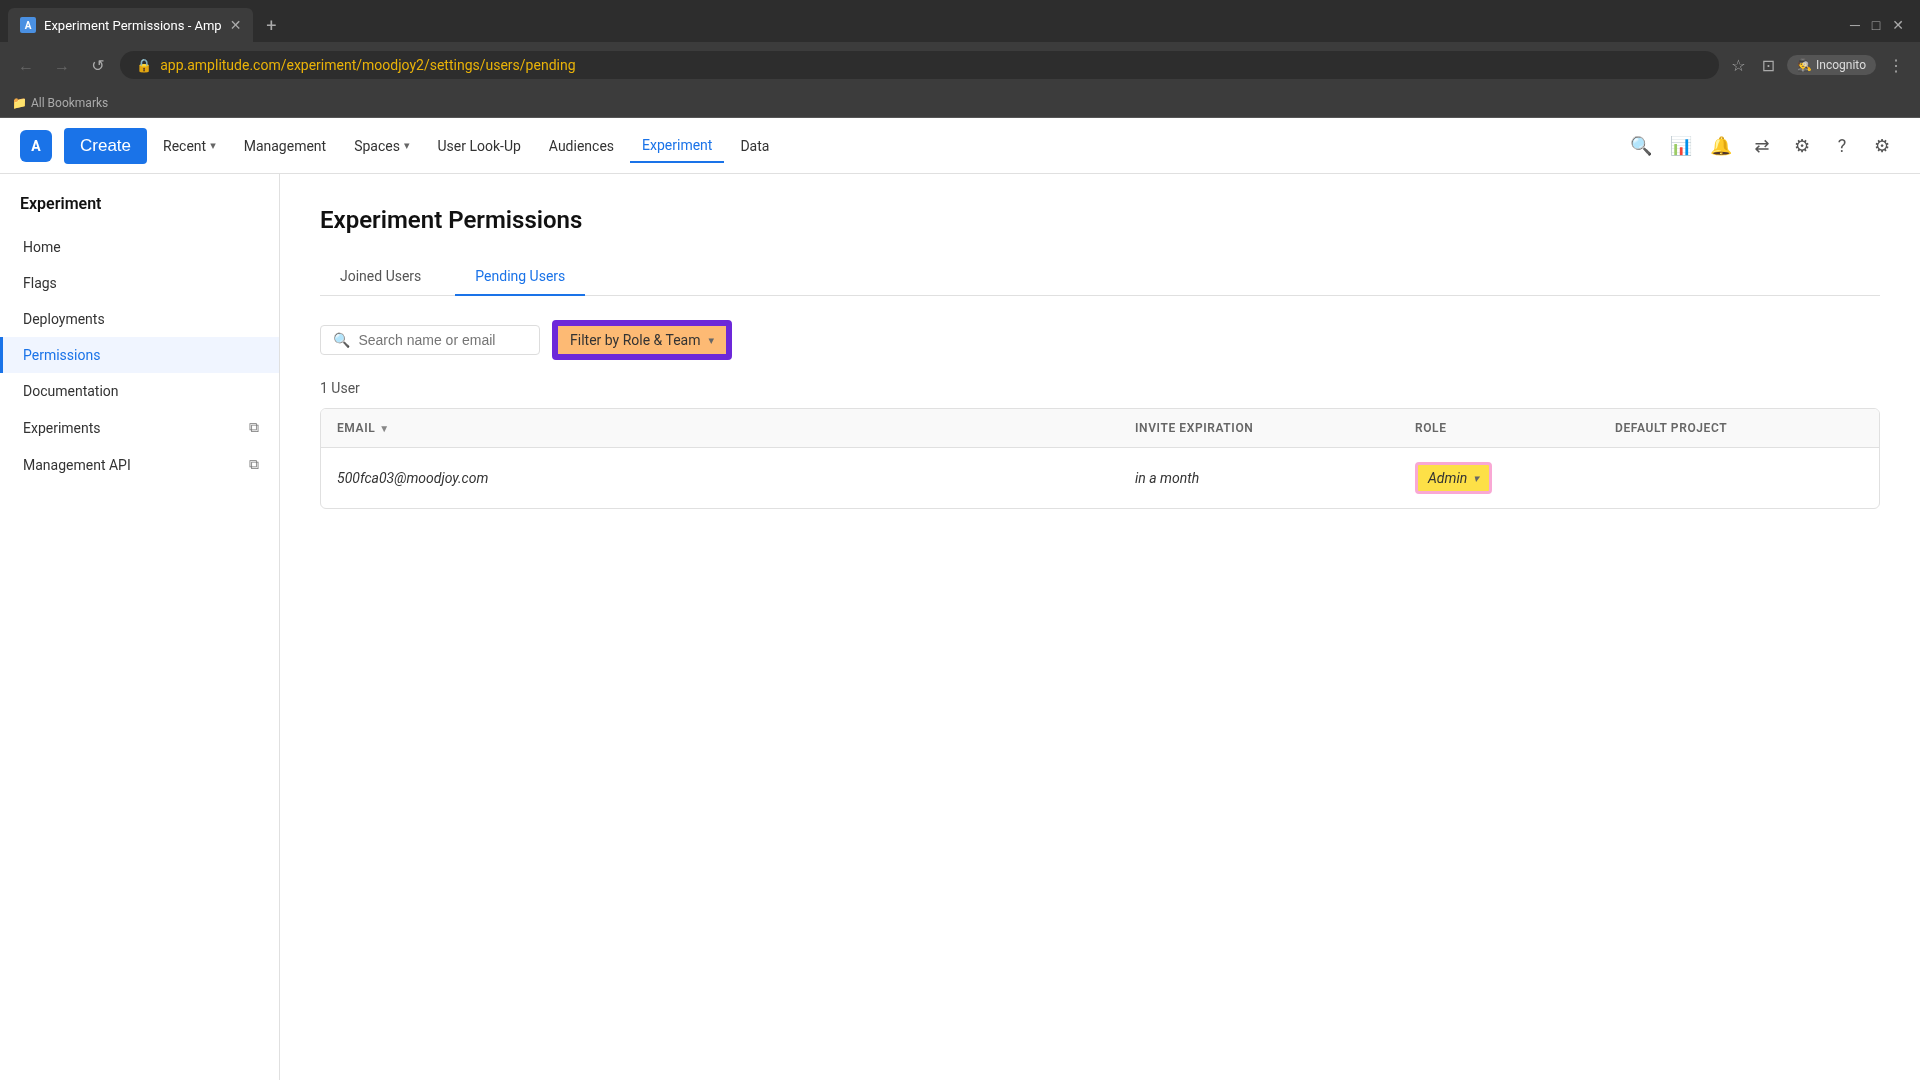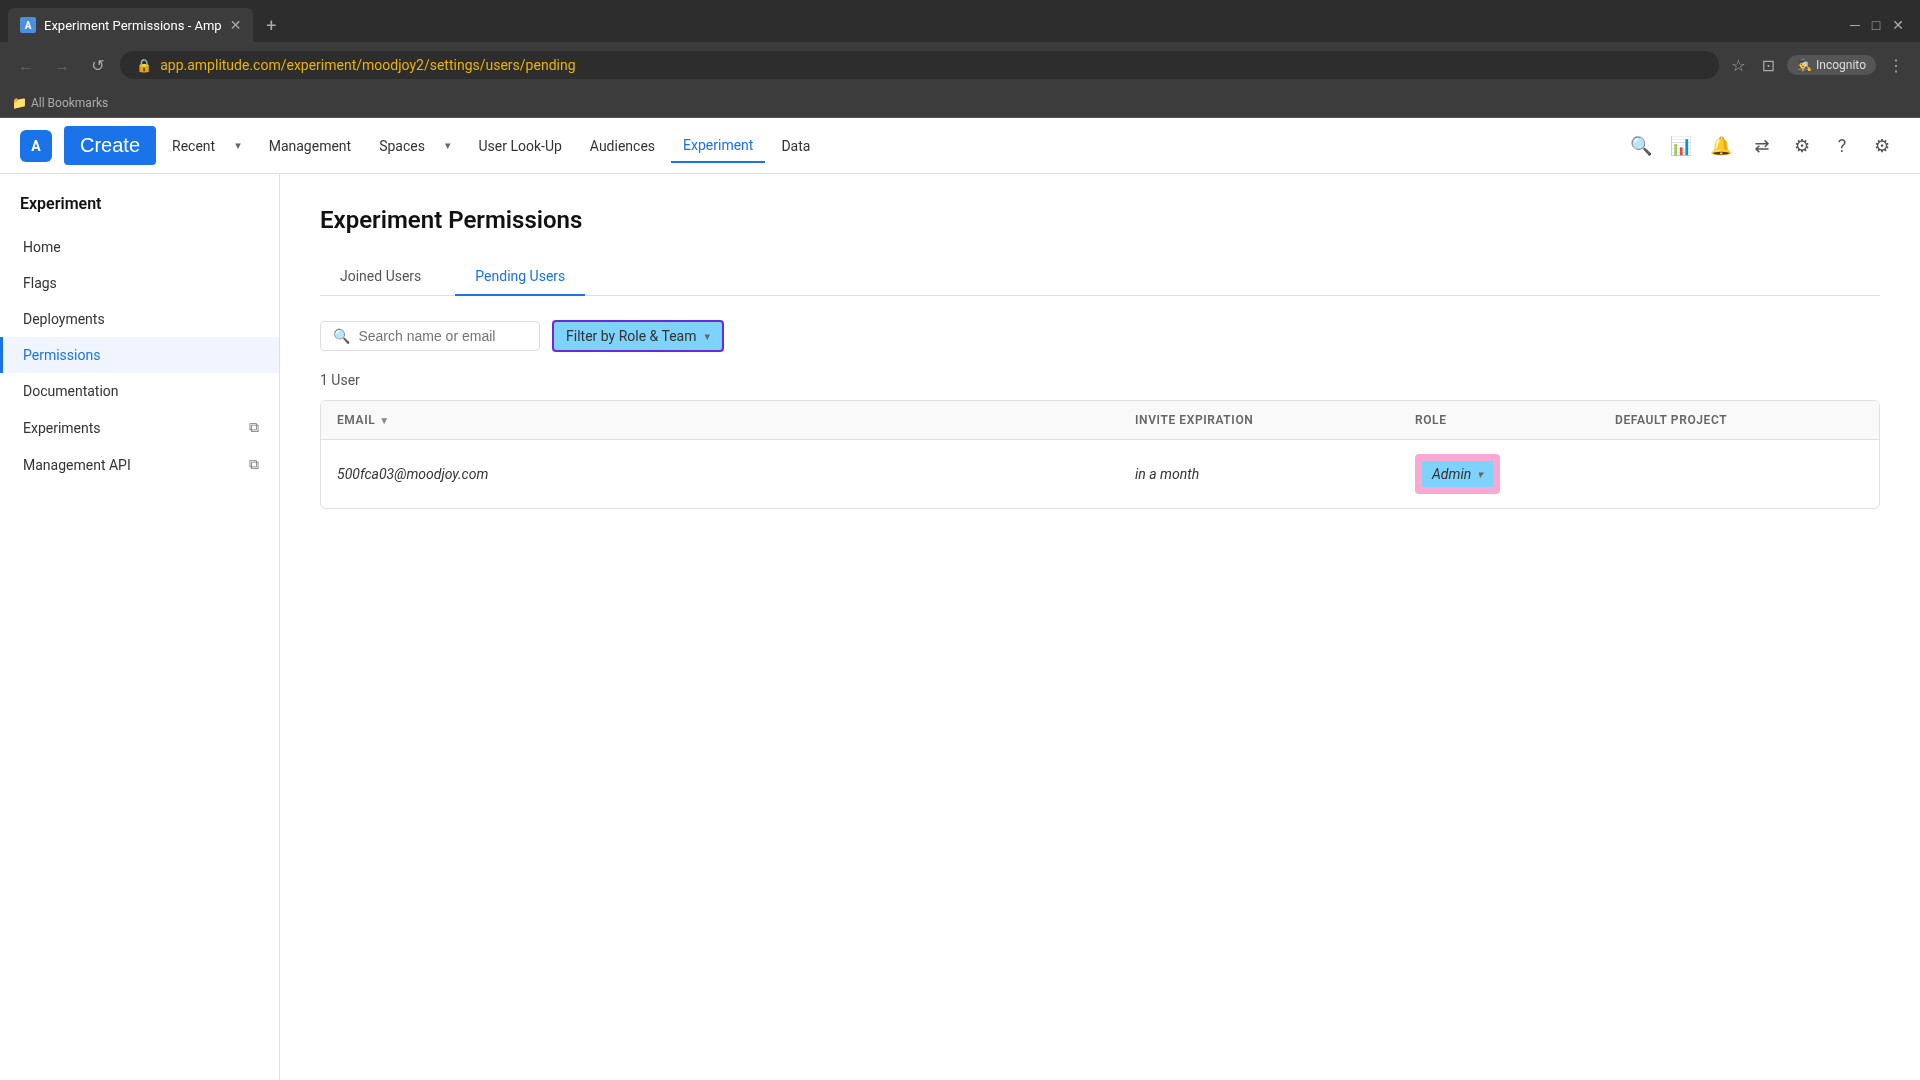--- a/index.html
+++ b/index.html
@@ -23,22 +23,22 @@
     .incognito-badge { background: #555; color: #ddd; font-size: 12px; padding: 3px 10px; border-radius: 12px; display: flex; align-items: center; gap: 4px; }
     .bookmarks-bar { background: #3c3c3c; padding: 4px 12px; height: 30px; display: flex; align-items: center; border-bottom: 1px solid #555; }
     .bookmarks-label { color: #aaa; font-size: 12px; display: flex; align-items: center; gap: 4px; }
 
     
     .app { display: flex; flex-direction: column; height: calc(1080px - 118px); background: #fff; }
 
     
     .top-nav { display: flex; align-items: center; padding: 0 20px; height: 56px; border-bottom: 1px solid #e0e0e0; gap: 4px; background: #fff; }
     .amplitude-logo { width: 32px; height: 32px; background: #1a73e8; border-radius: 6px; display: flex; align-items: center; justify-content: center; color: white; font-weight: bold; font-size: 14px; margin-right: 8px; }
-    .create-btn { background: #1a73e8; color: white; border: none; padding: 8px 16px; border-radius: 4px; font-size: 20px; font-weight: 500; cursor: pointer; }
-    .nav-item { padding: 8px 12px; color: #333; font-size: 14px; cursor: pointer; display: flex; align-items: center; gap: 20px; border-radius: 4px; }
+    .create-btn { background: #1a73e8; color: white; border: none; padding: 8px 16px; border-radius: 4px; font-size: 17px; font-weight: 500; cursor: pointer; }
+    .nav-item { padding: 8px 12px; color: #333; font-size: 14px; cursor: pointer; display: flex; align-items: center; gap: 4px; border-radius: 4px; }
     .nav-item.active { color: #1a73e8; border-bottom: 2px solid #1a73e8; border-radius: 0; }
     .nav-spacer { flex: 1; }
     .nav-icon-btn { width: 36px; height: 36px; display: flex; align-items: center; justify-content: center; color: #555; cursor: pointer; border-radius: 50%; font-size: 18px; }
 
     
     .main-layout { display: flex; flex: 1; overflow: hidden; }
 
     
     .sidebar { width: 280px; border-right: 1px solid #e0e0e0; padding: 20px 0; background: #fff; flex-shrink: 0; }
     .sidebar-section-title { font-size: 16px; font-weight: 600; color: #111; padding: 0 20px 16px; }
@@ -53,31 +53,31 @@
     
     .tabs { display: flex; border-bottom: 1px solid #e0e0e0; margin-bottom: 24px; gap: 14px; }
     .tab { padding: 10px 20px; font-size: 14px; color: #555; cursor: pointer; border-bottom: 2px solid transparent; margin-bottom: -1px; }
     .tab.active { color: #1a73e8; border-bottom: 2px solid #1a73e8; }
 
     
     .filters-row { display: flex; align-items: center; gap: 12px; margin-bottom: 20px; }
     .search-box { display: flex; align-items: center; border: 1px solid #ddd; border-radius: 4px; padding: 6px 12px; gap: 8px; width: 220px; background: #fff; }
     .search-box input { border: none; outline: none; font-size: 14px; color: #404040; width: 100%; background: transparent; }
     .search-icon { color: #999; font-size: 14px; }
-    .filter-dropdown { display: flex; align-items: center; border: 2px solid #6d28d9; border-radius: 4px; padding: 6px 12px; gap: 8px; cursor: pointer; font-size: 14px; color: #333; background: #7dd3fc; }
+    .filter-dropdown { display: flex; align-items: center; border: 6px solid #6d28d9; border-radius: 4px; padding: 6px 12px; gap: 8px; cursor: pointer; font-size: 14px; color: #333; background: #fdba74; }
 
     
     .user-count { font-size: 14px; color: #555; margin-bottom: 12px; }
     .data-table { width: 100%; border: 1px solid #e0e0e0; border-radius: 6px; overflow: hidden; }
     .table-header { display: grid; grid-template-columns: 1fr 280px 200px 280px; background: #f9f9f9; border-bottom: 1px solid #e0e0e0; }
     .table-header-cell { padding: 12px 16px; font-size: 12px; font-weight: 600; color: #666; text-transform: uppercase; letter-spacing: 0.05em; display: flex; align-items: center; gap: 4px; }
     .table-row { display: grid; grid-template-columns: 1fr 280px 200px 280px; border-bottom: 1px solid #f0f0f0; font-style: italic; }
     .table-row:last-child { border-bottom: none; }
     .table-cell { padding: 14px 16px; font-size: 14px; color: #333; display: flex; align-items: center; }
-    .role-select { display: flex; align-items: center; border: 7px solid #f9a8d4; border-radius: 4px; padding: 5px 10px; gap: 6px; cursor: pointer; font-size: 14px; color: #333; background: #7dd3fc; }
+    .role-select { display: flex; align-items: center; border: 3px solid #f9a8d4; border-radius: 4px; padding: 5px 10px; gap: 6px; cursor: pointer; font-size: 14px; color: #333; background: #fde047; }
 
     
     .chevron { font-size: 11px; color: #666; }
   </style>
 </head>
 <body>
 
 <div class="browser-chrome">
   <div class="browser-tab-bar">
     <div class="browser-tab active">

